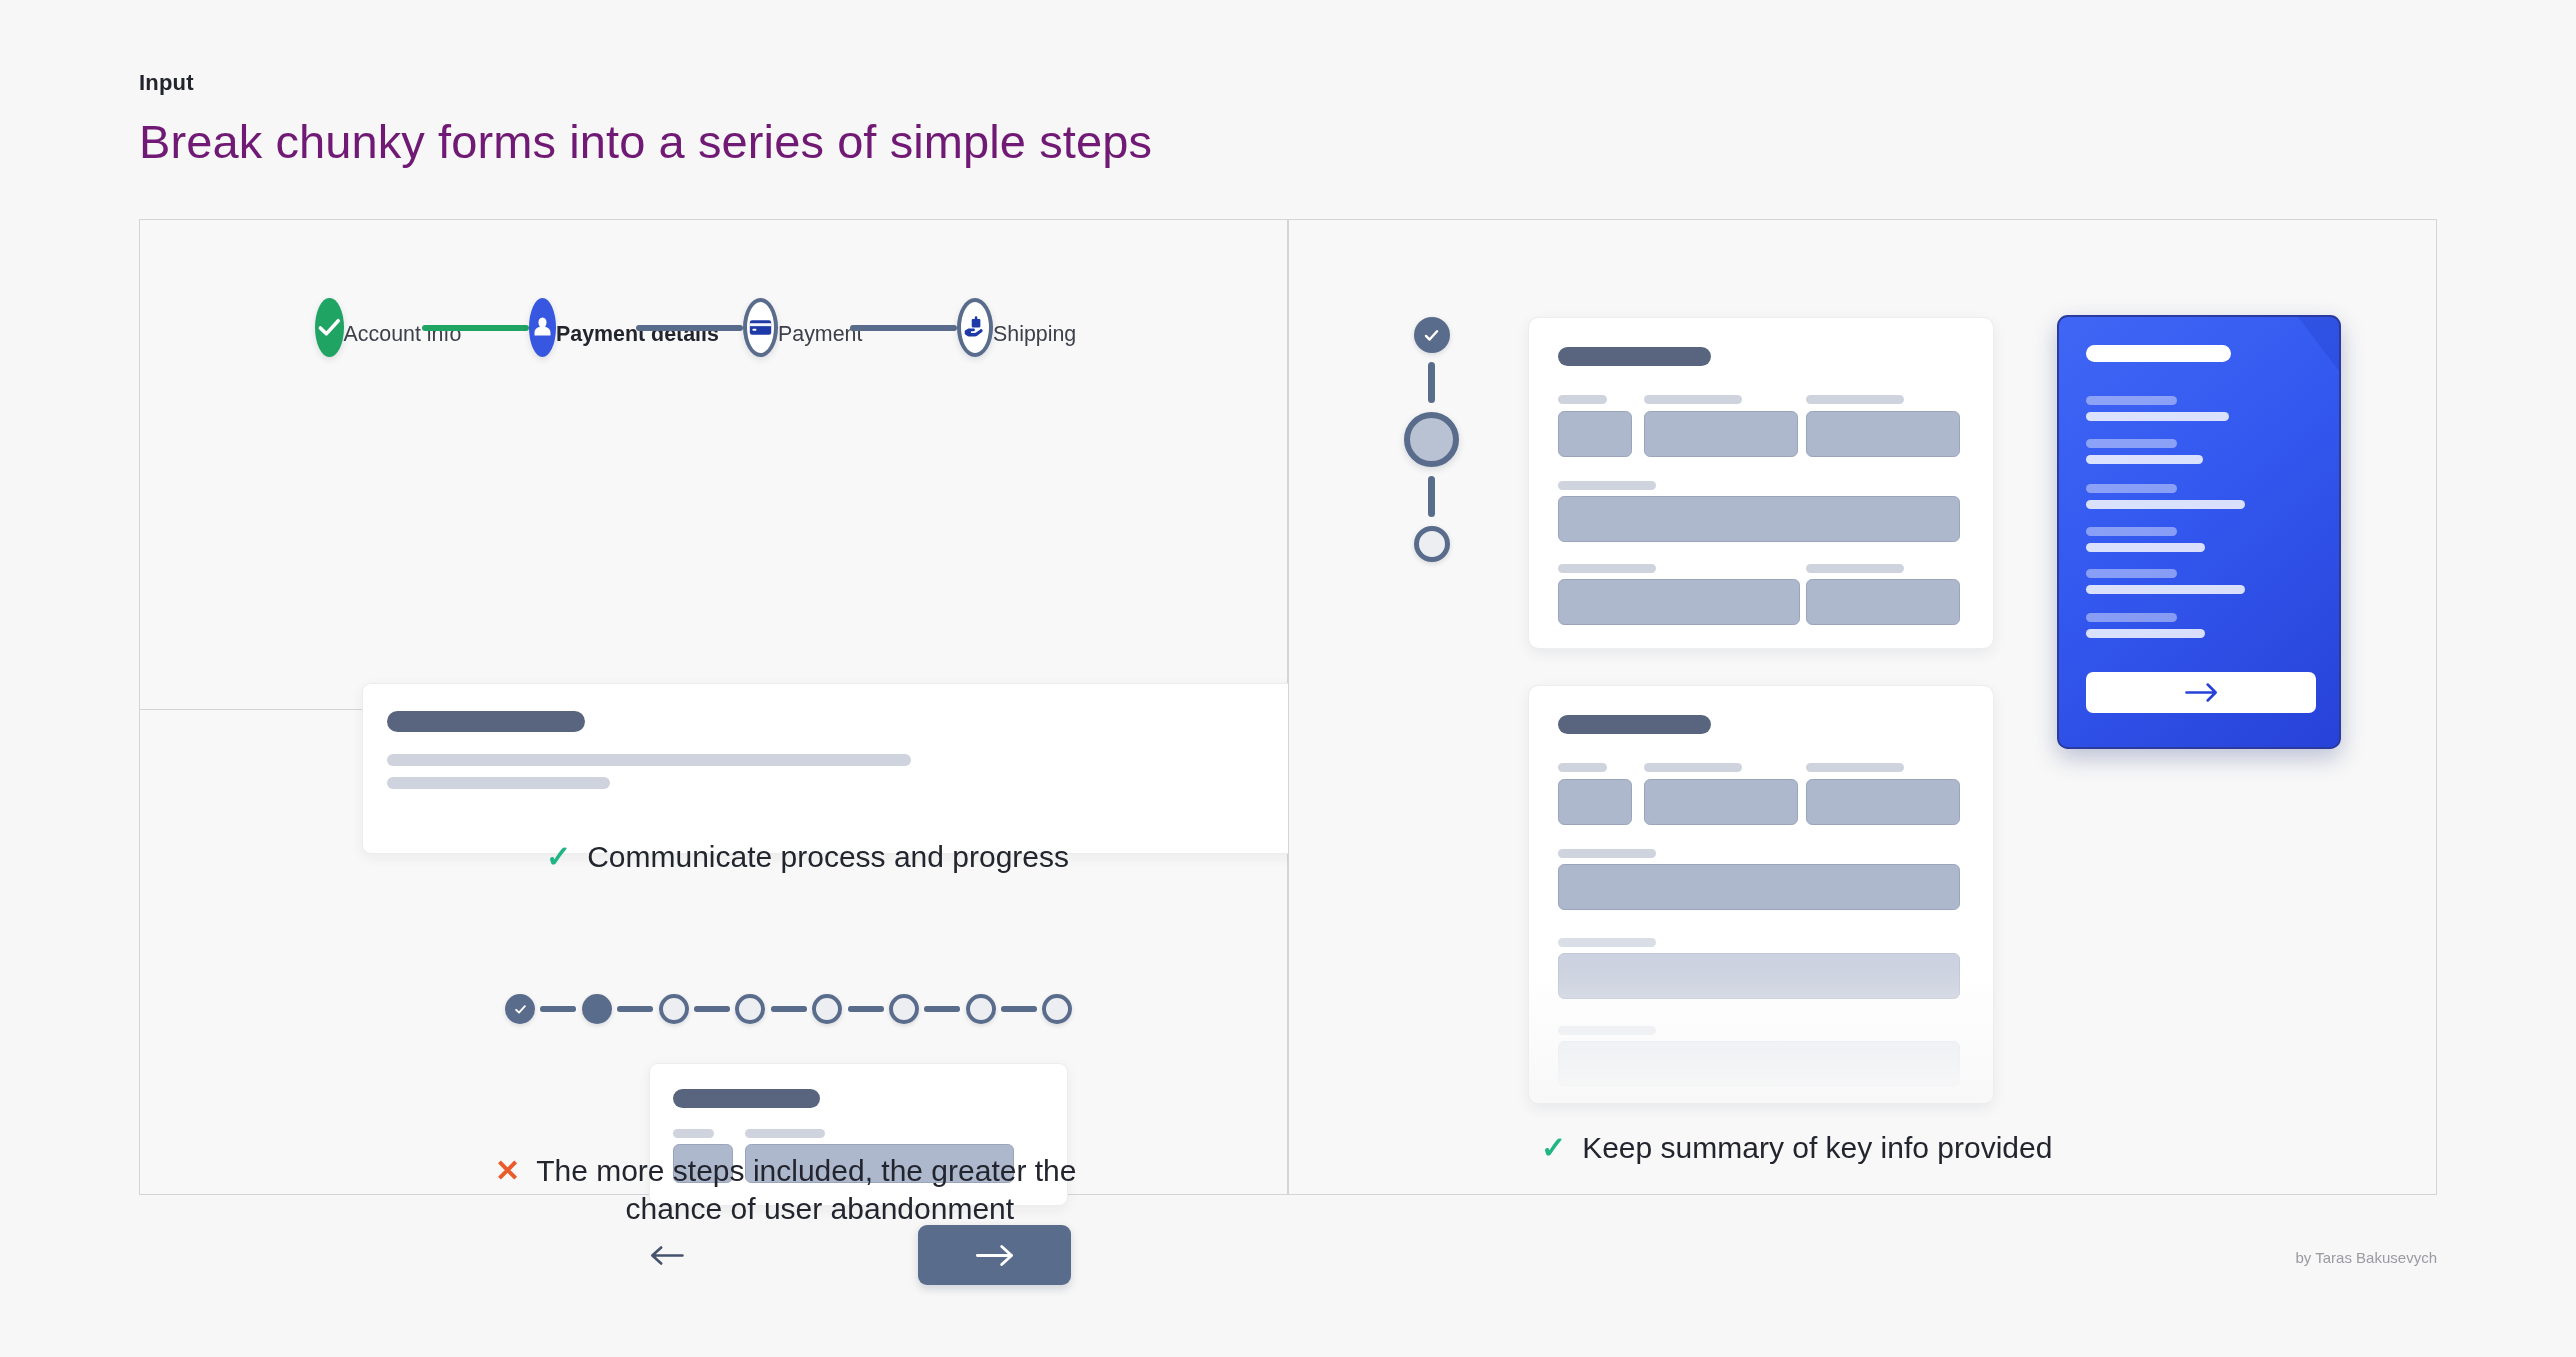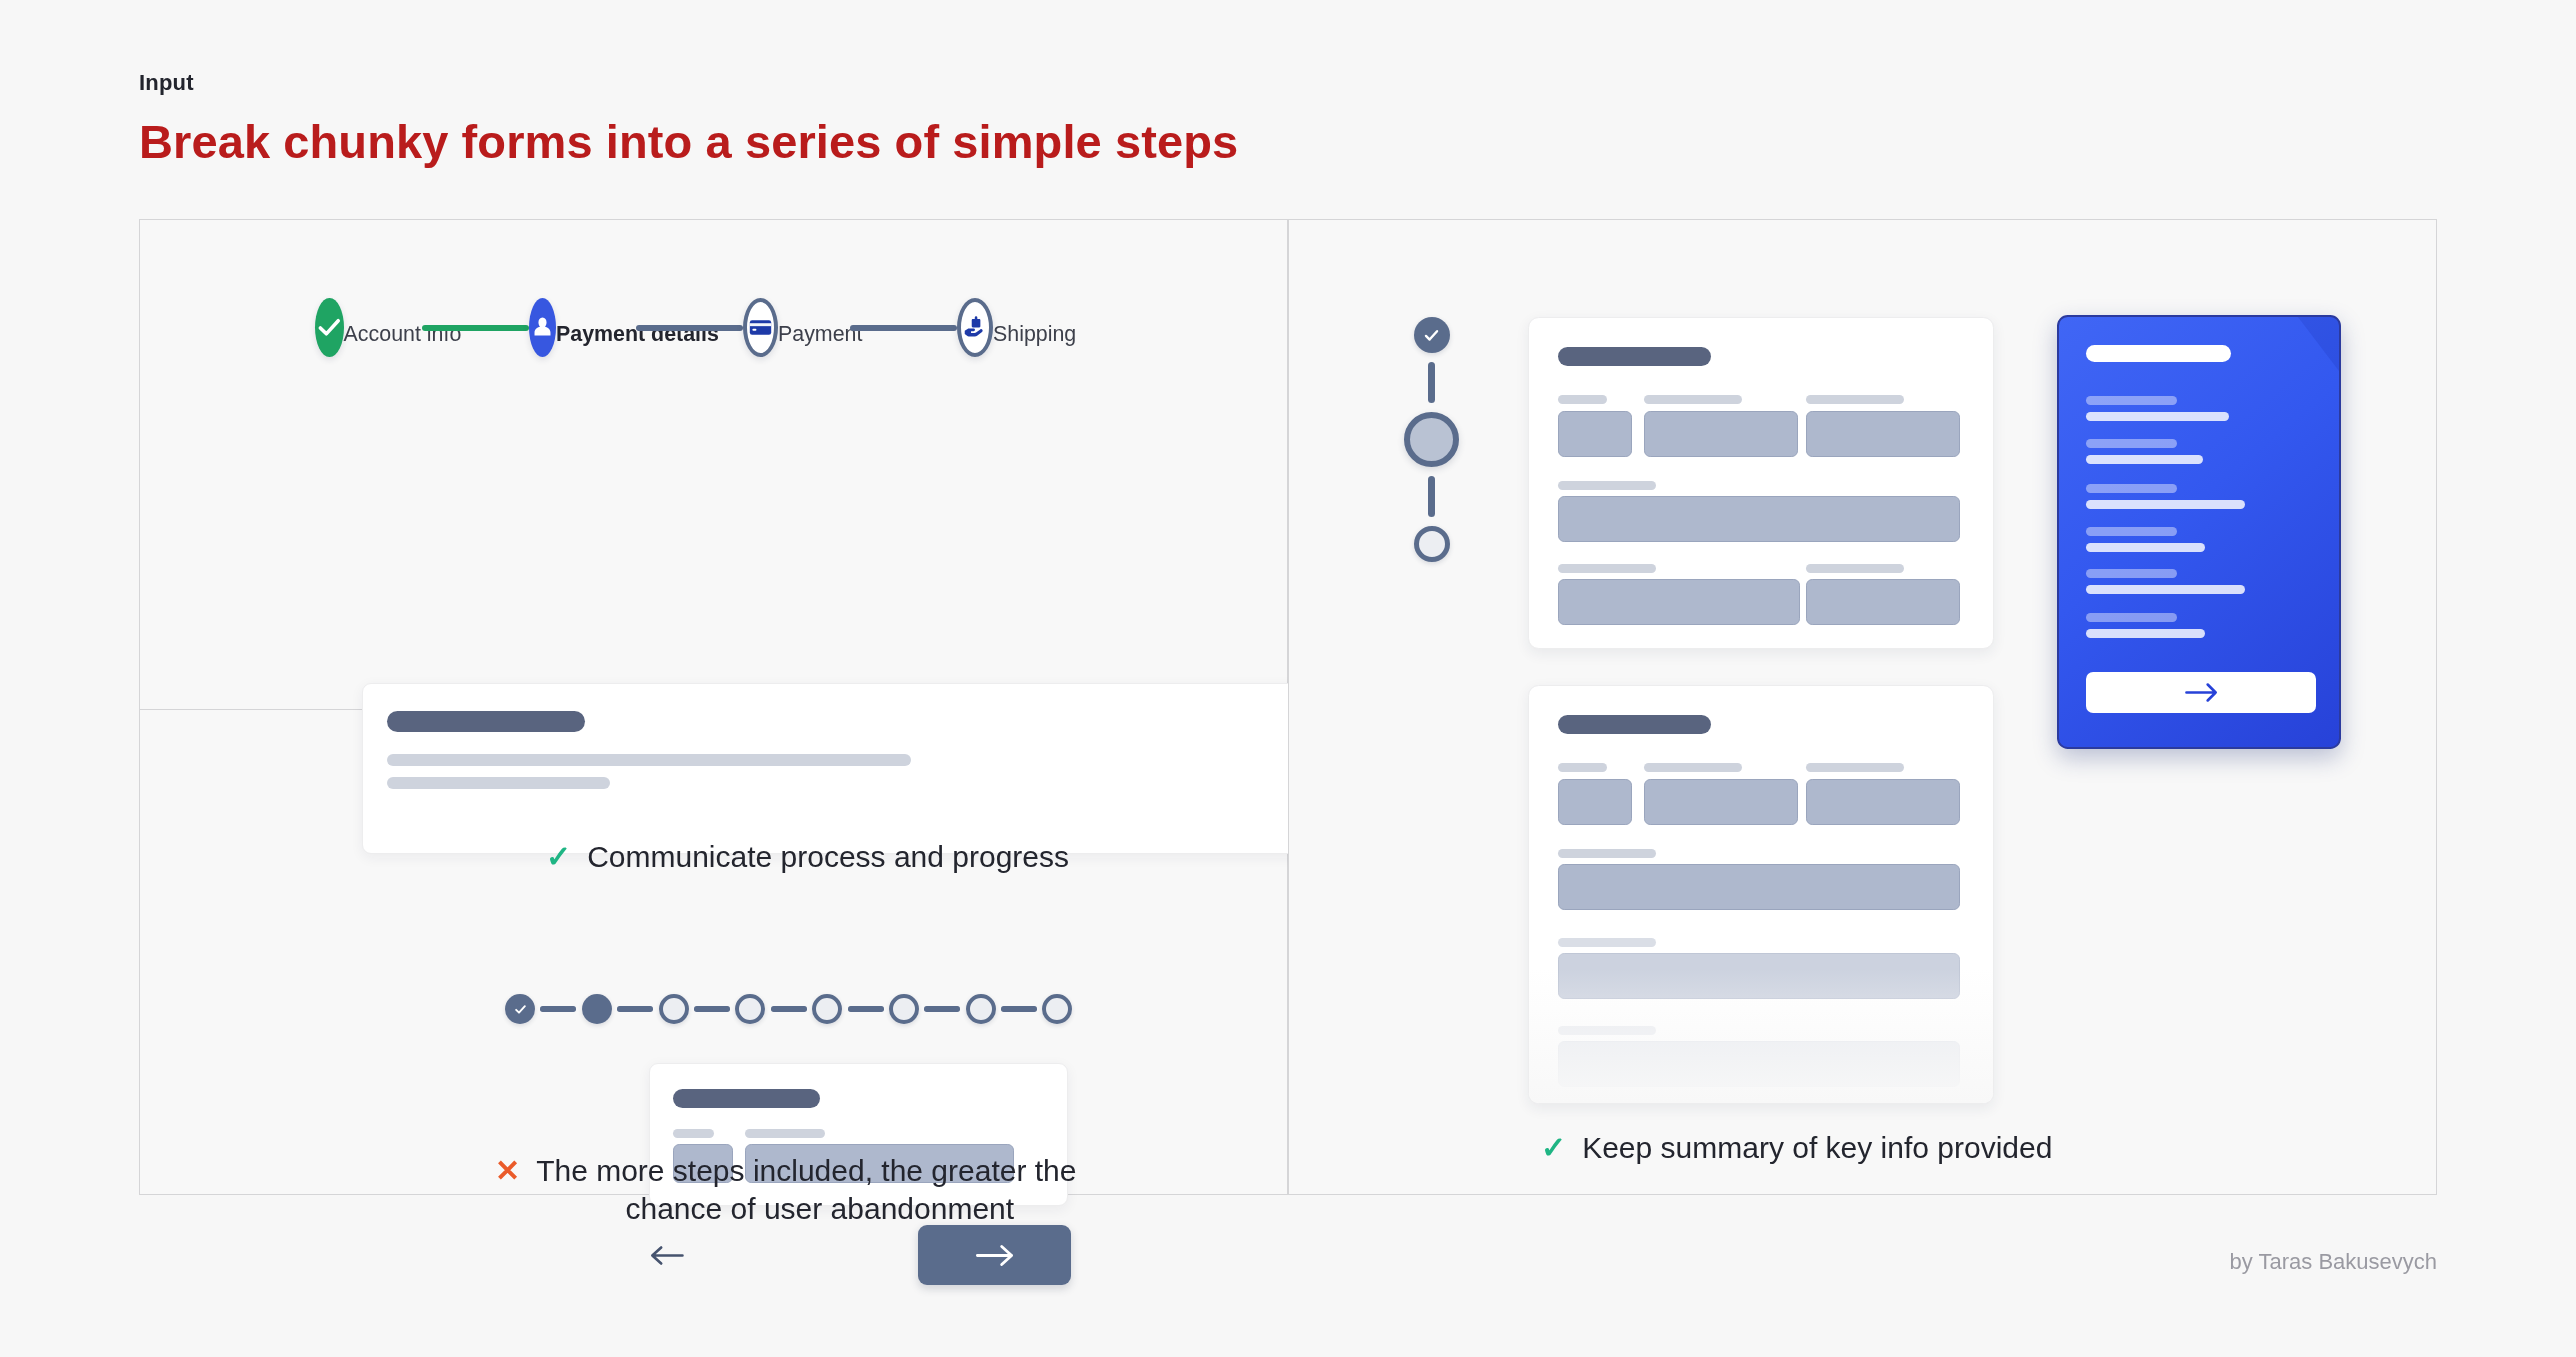--- a/index.html
+++ b/index.html
@@ -23,22 +23,22 @@
   .header { position: absolute; left: 139px; top: 70px; }
   .eyebrow {
     font-size: 22px;
     font-weight: bold;
     color: #23252e;
     letter-spacing: 0.2px;
   }
   .headline {
     margin-top: 18px;
     font-size: 47px;
-    font-weight: 700;
-    color: #b91c1c;
+    font-weight: 400;
+    color: #701a75;
     letter-spacing: 0.1px;
     white-space: nowrap;
   }
 
   
   .panel-left {
     position: absolute;
     left: 139px; top: 219px;
     width: 1149px; height: 976px;
     border: 1.3px solid #d5d5d7;
@@ -245,21 +245,21 @@
     width: 230px; height: 41px;
     background: #ffffff;
     border-radius: 7.1px;
     display: flex; align-items: center; justify-content: center;
   }
 
   
   .credit {
     position: absolute;
     right: 139px; top: 1249px;
-    font-size: 22px;
+    font-size: 15px;
     color: #9a9aa2;
   }
 </style>
 </head>
 <body>
 
 <div class="page">
 
   <div class="header">
     <div class="eyebrow">Input</div>

